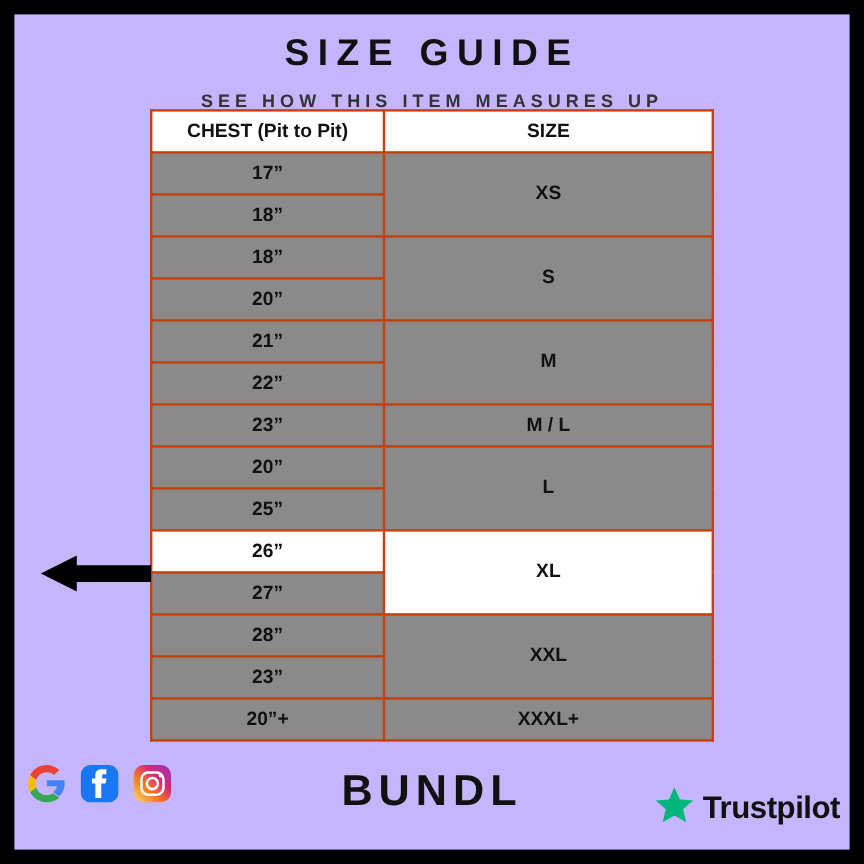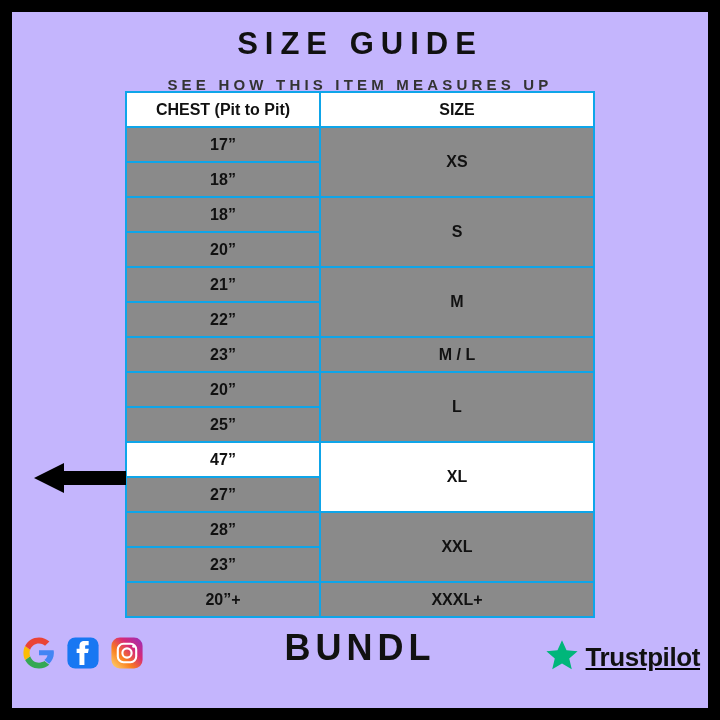--- a/index.html
+++ b/index.html
@@ -37,21 +37,21 @@
     left: 113px;
     top: 79px;
     width: 468px;
   }
   table.size-table {
     border-collapse: collapse;
     width: 468px;
     table-layout: fixed;
   }
   table.size-table td, table.size-table th {
-    border: 2px solid #0ea5e9;
+    border: 2px solid #c2410c;
     height: 35px;
     text-align: center;
     vertical-align: middle;
     font-size: 16px;
     font-weight: bold;
     color: #111;
     padding: 0;
   }
   .hdr-chest { width: 194px; font-size: 17px; }
   .hdr-size  { width: 274px; font-size: 17px; }
@@ -91,37 +91,37 @@
     left: 0; right: 0;
     top: 0;
     text-align: center;
   }
   .brand-name {
     font-size: 36px;
     font-weight: bold;
     letter-spacing: 5px;
     color: #111;
     line-height: 1;
+    margin-top: 11px;
   }
   .brand-sub {
     font-size: 11px;
     font-weight: bold;
     letter-spacing: 3.2px;
     color: #111;
     margin-top: 7px;
   }
 
   .trustpilot {
     position: absolute;
     right: 8px;
-    top: 8px;
+    top: 24px;
     display: flex;
     align-items: center;
     gap: 7px;
-    text-decoration: underline;
   }
   .tp-label {
     font-size: 26px;
     font-weight: bold;
     color: #111;
     letter-spacing: -0.4px;
   }
 </style>
 </head>
 <body>
@@ -171,21 +171,21 @@
 
         <tr>
           <td class="chest">20”</td>
           <td class="size" rowspan="2">L</td>
         </tr>
         <tr>
           <td class="chest">25”</td>
         </tr>
 
         <tr>
-          <td class="chest highlight">47”</td>
+          <td class="chest highlight">26”</td>
           <td class="size highlight" rowspan="2">XL</td>
         </tr>
         <tr>
           <td class="chest">27”</td>
         </tr>
 
         <tr>
           <td class="chest">28”</td>
           <td class="size" rowspan="2">XXL</td>
         </tr>

